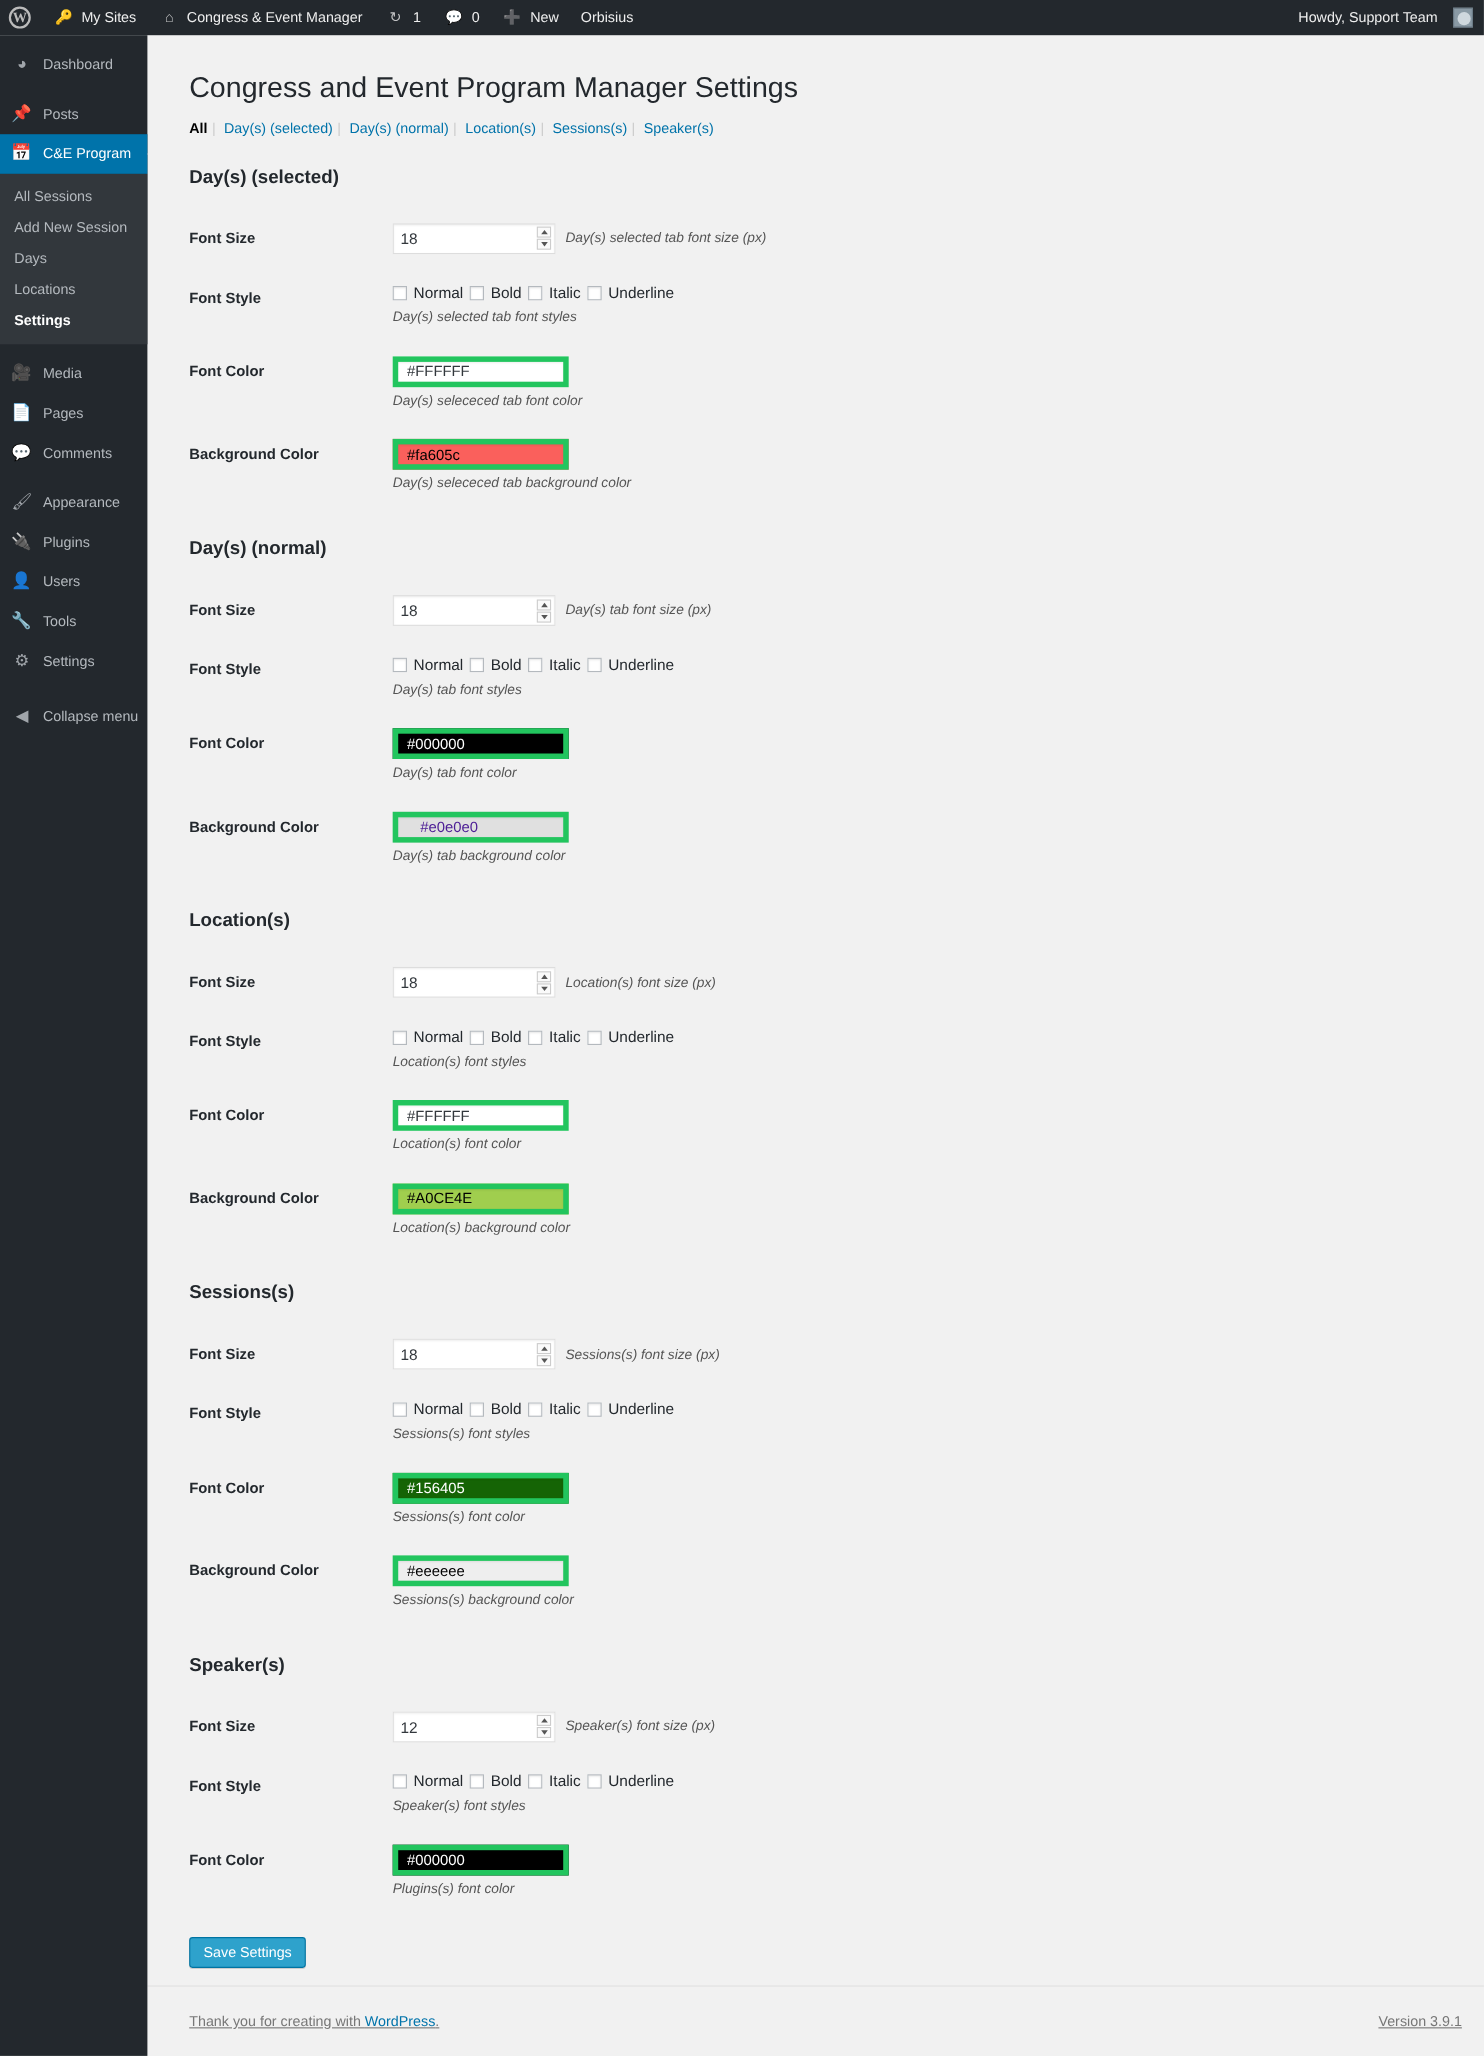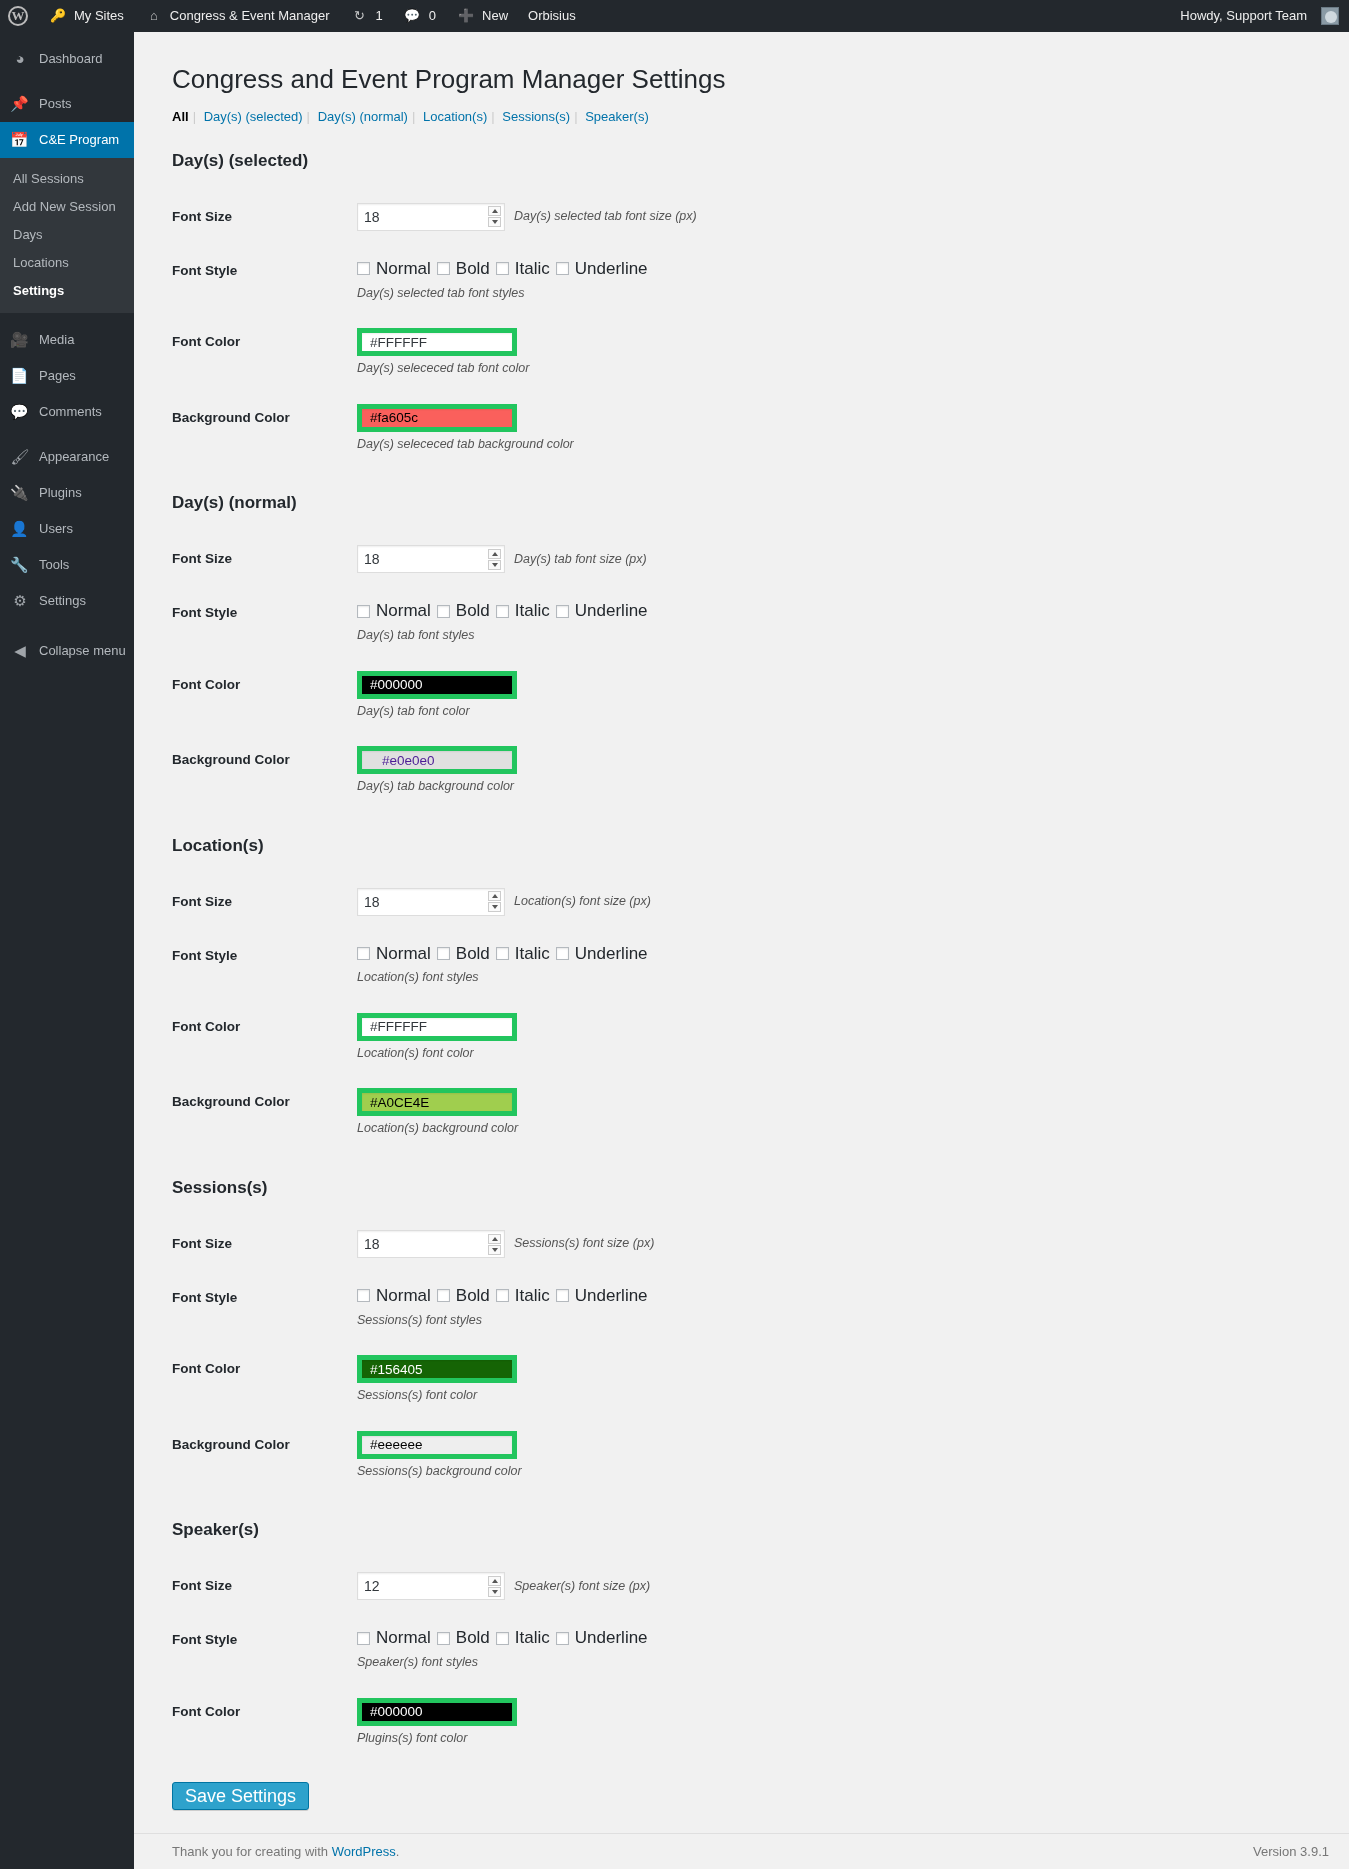--- a/index.html
+++ b/index.html
@@ -216,64 +216,65 @@
   
   .cb-row { display: flex; align-items: center; flex-wrap: wrap; }
   .cb-item { display: inline-flex; align-items: center; margin-right: 6px; }
   .cb-box {
     width: 13px; height: 13px;
     border: 1px solid #b4b9be;
     background: #fff;
     display: inline-block;
     box-shadow: inset 0 1px 2px rgba(0,0,0,.1);
   }
-  .cb-label { margin-left: 6px; font-size: 17px; color: #23282d; }
+  .cb-label { margin-left: 6px; font-size: 14px; color: #23282d; }
 
   
   input.color-field {
     width: 160px;
     height: 28px;
     padding: 0 8px;
     border: 5px solid #22c55e;
     font-family: "Liberation Sans", sans-serif;
     font-size: 13.5px;
     box-shadow: inset 0 1px 2px rgba(0,0,0,.07);
     outline: none;
   }
 
   
   .button-primary {
     display: inline-block;
     background: #2ea2cc;
     border: 1px solid #0074a2;
     border-bottom-color: #0074a2;
     color: #fff;
-    font-size: 18px;
+    font-size: 13px;
     line-height: 26px;
     height: 28px;
     padding: 0 12px 1px;
     border-radius: 3px;
     box-shadow: 0 1px 0 rgba(0,0,0,.15);
     cursor: pointer;
     margin: 22px 0 0 0;
     font-family: "Liberation Sans", sans-serif;
   }
 
   
   #wpfooter {
     position: absolute;
     left: 134px; right: 0; bottom: 0;
-    height: 36px;
+    height: 64px;
     border-top: 1px solid #dfdfdf;
     color: #777;
     font-size: 13px;
     display: flex;
     align-items: center;
     padding: 0 20px 0 38px;
     background: #f1f1f1;
+    text-decoration: underline;
   }
   #wpfooter a { color: #0073aa; text-decoration: none; }
   #wpfooter .ver { margin-left: auto; }
 </style>
 </head>
 <body>
 
 <div id="page">
 
   <div id="adminbar">

